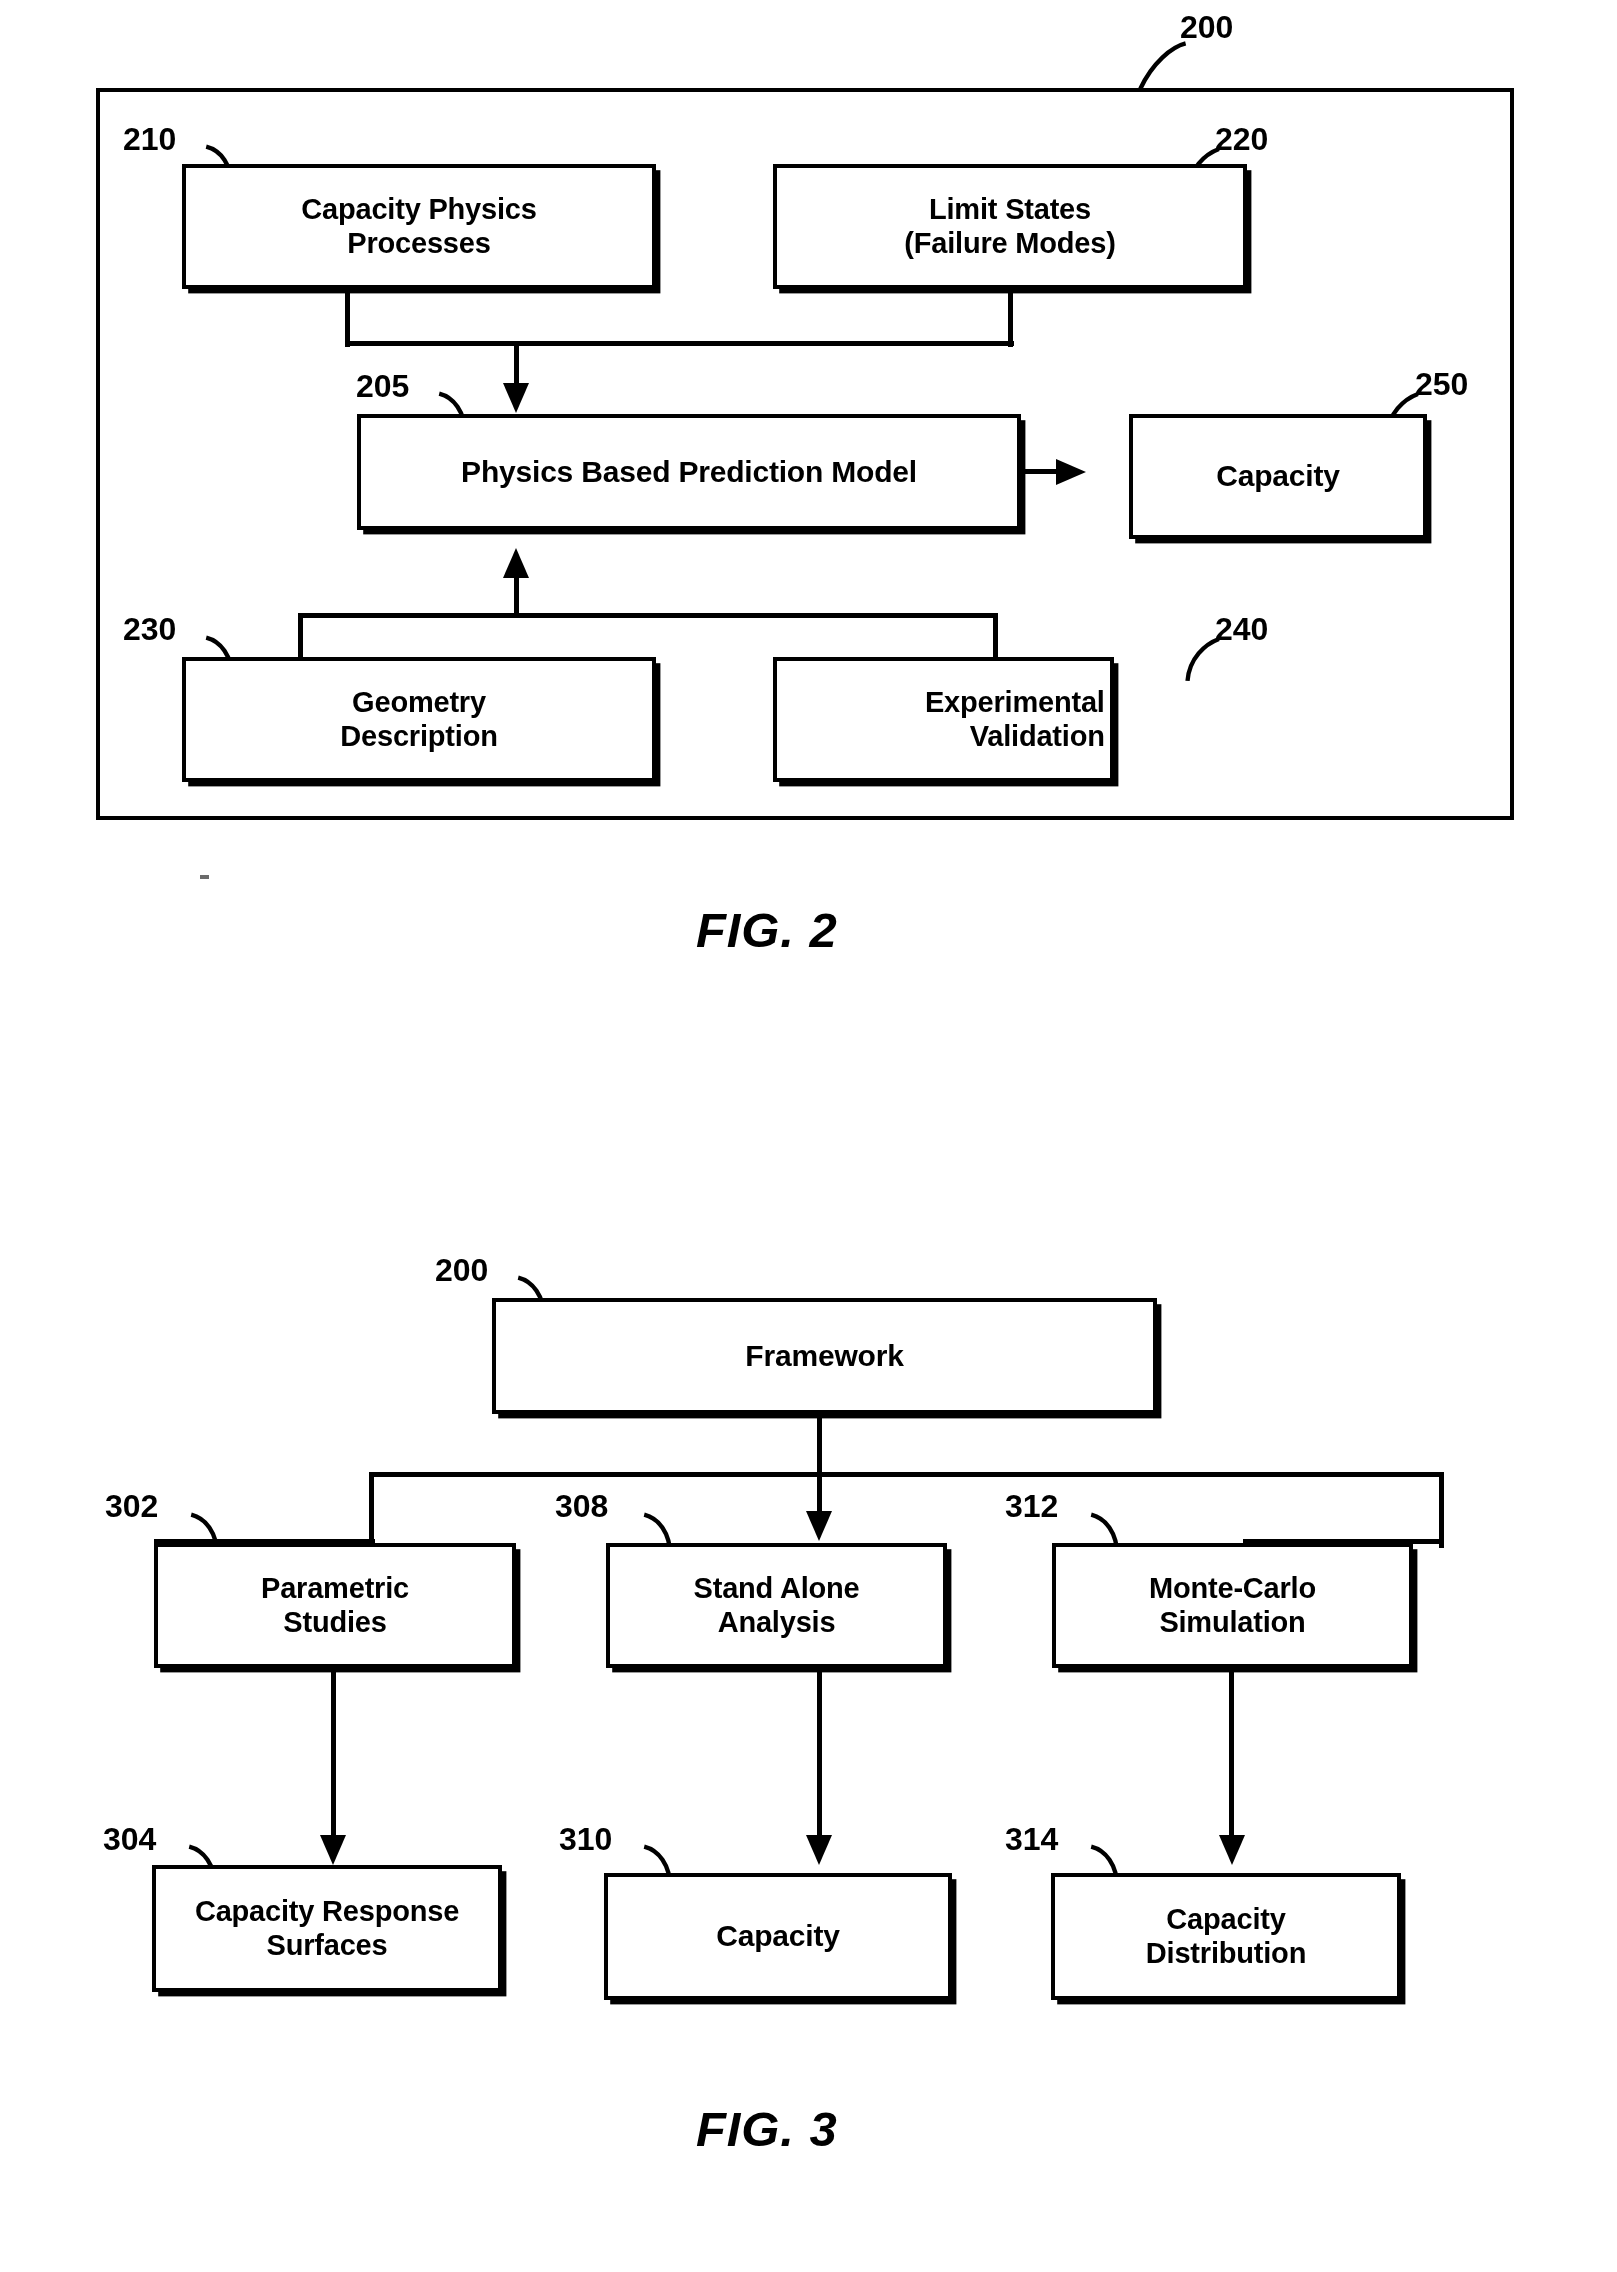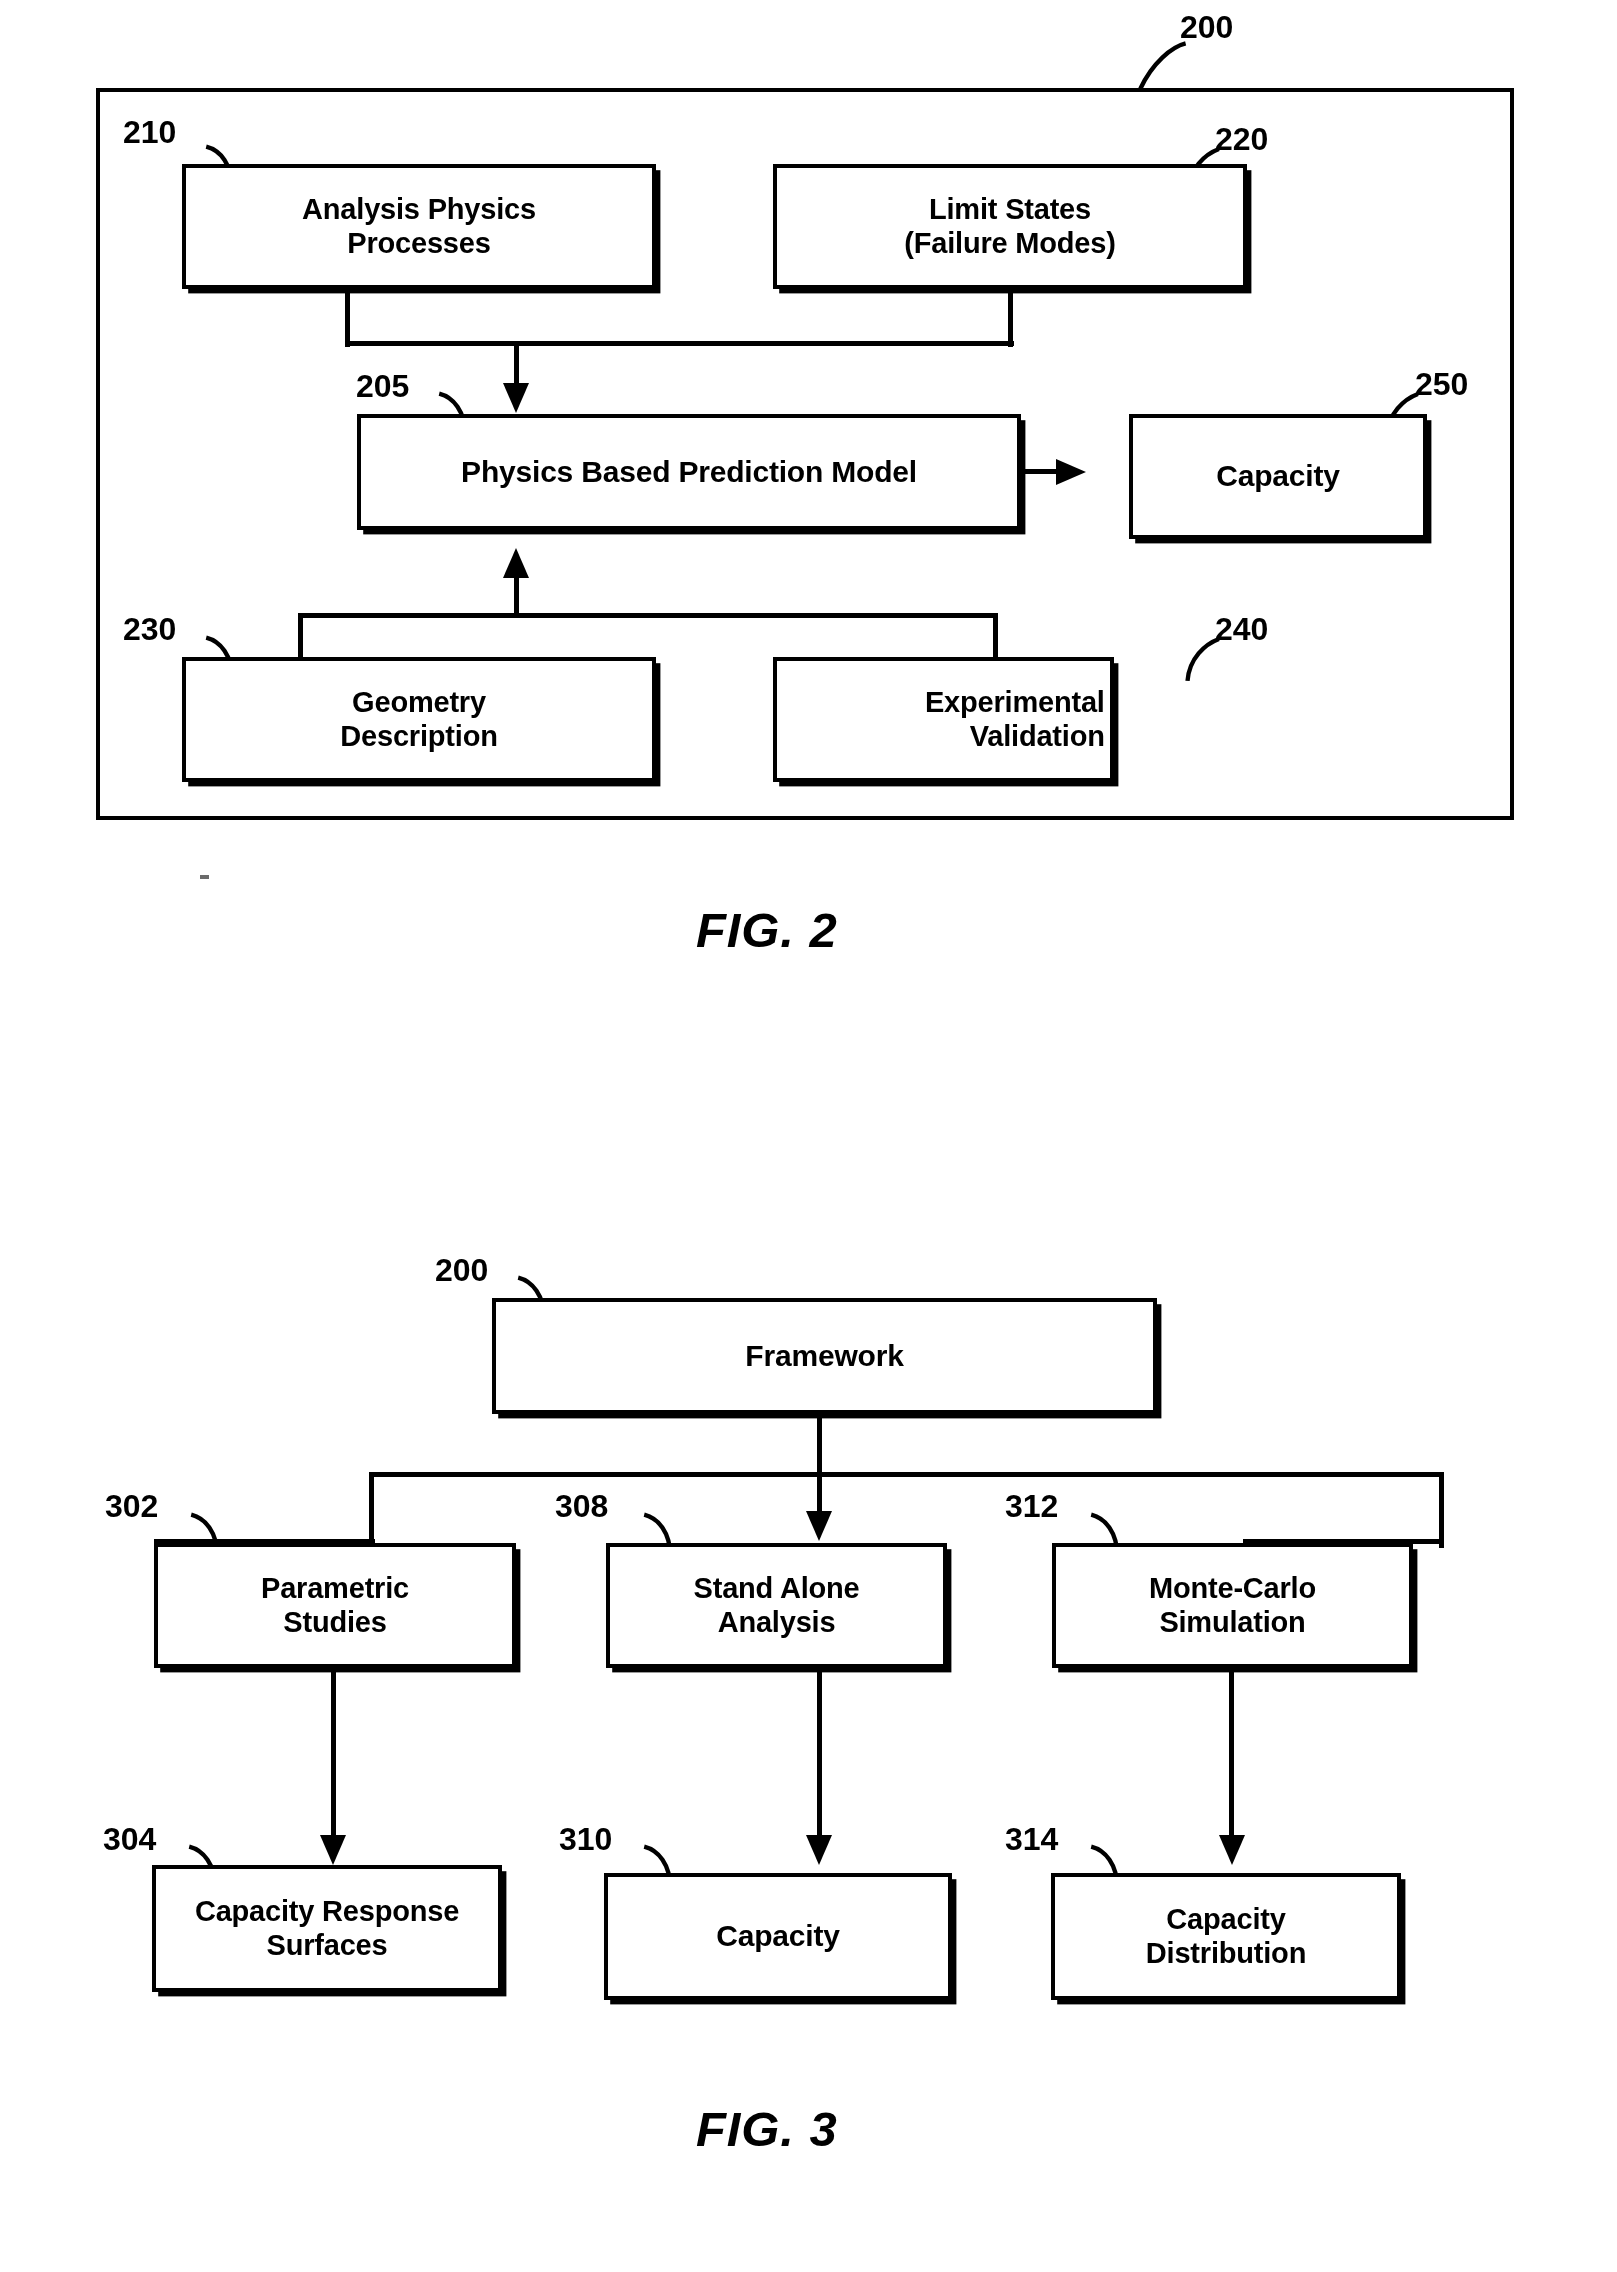--- a/index.html
+++ b/index.html
@@ -104,27 +104,27 @@
 
   <div>
 
     <div class="ref" style="left:1180px; top:10.5px;">200</div>
     <svg class="hook" style="left:1121px; top:33px;" width="70" height="61" viewBox="0 0 80 70">
       <path d="M74 12 C 58 16, 36 34, 22 64" stroke="#000" stroke-width="5" fill="none"></path>
     </svg>
 
     <div class="frame" style="left:96px; top:88px; width:1418px; height:732px;"></div>
 
-    <div class="ref" style="left:123px; top:116px;">210</div>
+    <div class="ref" style="left:123px; top:123px;">210</div>
     <svg class="hook" style="left:194px; top:138px;" width="61" height="61" viewBox="0 0 70 70">
       <path d="M14 10 C 30 14, 44 30, 44 60" stroke="#000" stroke-width="5" fill="none"></path>
     </svg>
     <div class="pbox" style="left:182px; top:164px; width:474px; height:125px; font-size:29px;">
       <span class="lbl">
-        <span>Analysis Physics</span><br>
+        <span>Capacity Physics</span><br>
         <span>Processes</span>
       </span>
     </div>
 
     <div class="ref" style="left:1215px; top:123px;">220</div>
     <svg class="hook" style="left:1156px; top:142px;" width="70" height="61" viewBox="0 0 80 70">
       <path d="M72 8 C 56 14, 38 30, 36 58" stroke="#000" stroke-width="5" fill="none"></path>
     </svg>
     <div class="pbox" style="left:773px; top:164px; width:474px; height:125px; font-size:29px;">
       <span class="lbl">

